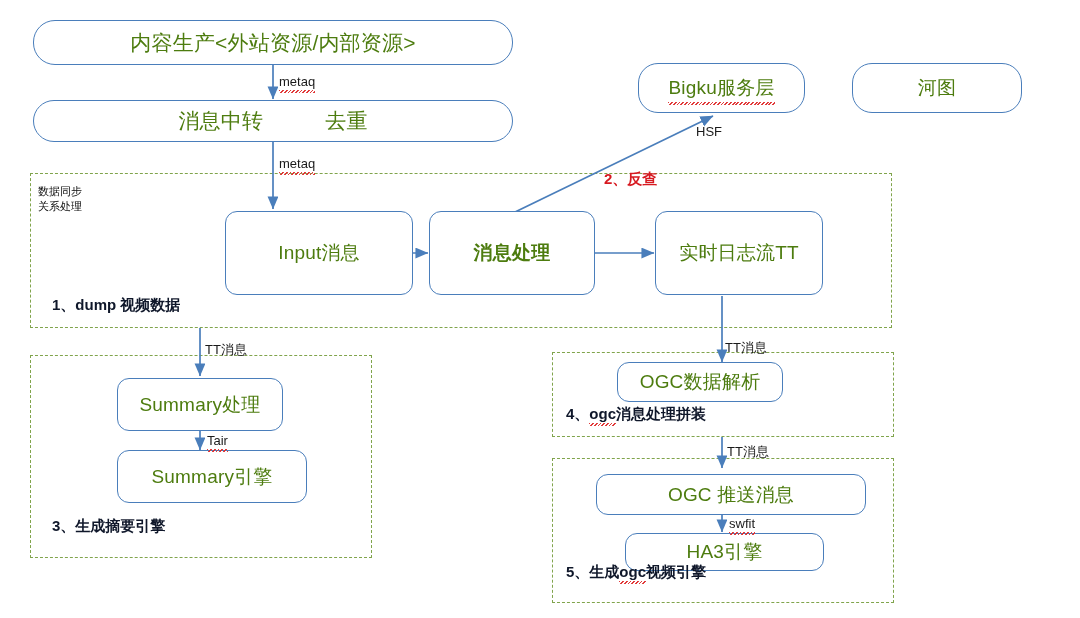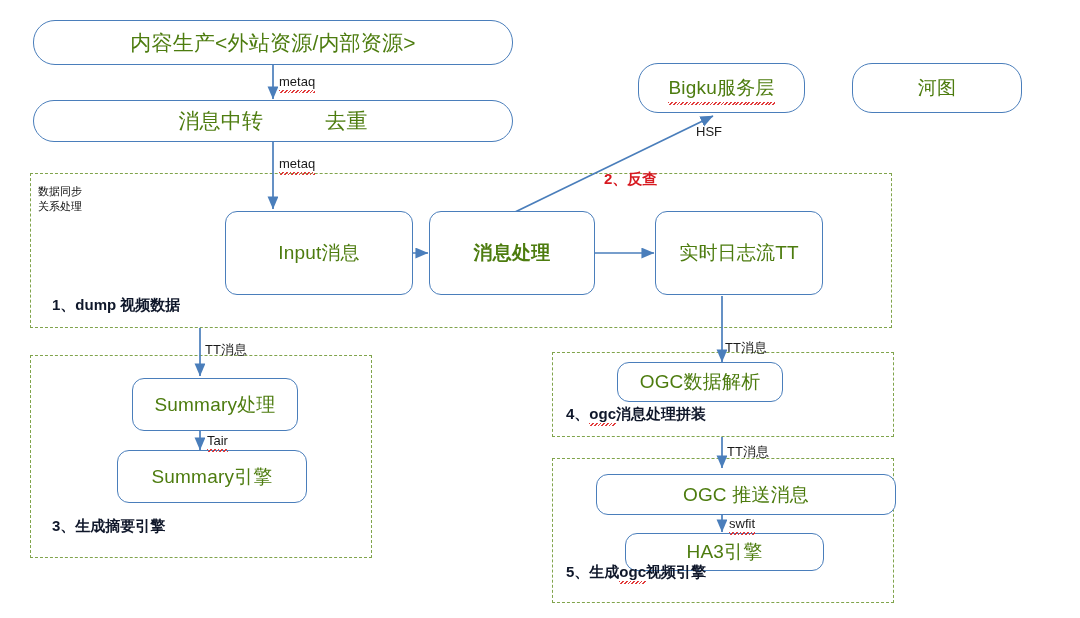--- a/index.html
+++ b/index.html
@@ -175,27 +175,27 @@
   </div>
 
   <div class="node pill" style="left:852px; top:63px; width:170px; height:50px;">河图</div>
 
   <div class="node" style="left:205px; top:211px; width:188px; height:84px;margin-left:20px;">Input消息</div>
 
   <div class="node" style="left:429px; top:211px; width:166px; height:84px;font-weight:bold;">消息处理</div>
 
   <div class="node" style="left:655px; top:211px; width:168px; height:84px;">实时日志流TT</div>
 
-  <div class="node" style="left:117px; top:378px; width:166px; height:53px;margin-left:15px;">Summary处理</div>
+  <div class="node" style="left:117px; top:378px; width:166px; height:53px;">Summary处理</div>
 
   <div class="node" style="left:117px; top:450px; width:190px; height:53px;">Summary引擎</div>
 
   <div class="node" style="left:617px; top:362px; width:166px; height:40px;">OGC数据解析</div>
 
-  <div class="node" style="left:596px; top:474px; width:300px; height:41px;">OGC 推送消息</div>
+  <div class="node" style="left:596px; top:474px; width:270px; height:41px;">OGC 推送消息</div>
 
   <div class="node" style="left:625px; top:533px; width:199px; height:38px;">HA3引擎</div>
 
   <div class="elabel" style="left:279px; top:74px;"><span class="sq">metaq</span></div>
 
   <div class="elabel" style="left:279px; top:156px;"><span class="sq">metaq</span></div>
 
   <div class="elabel" style="left:696px; top:124px;">HSF</div>
 
   <div class="elabel red" style="left:604px; top:170px;">2、反查</div>

